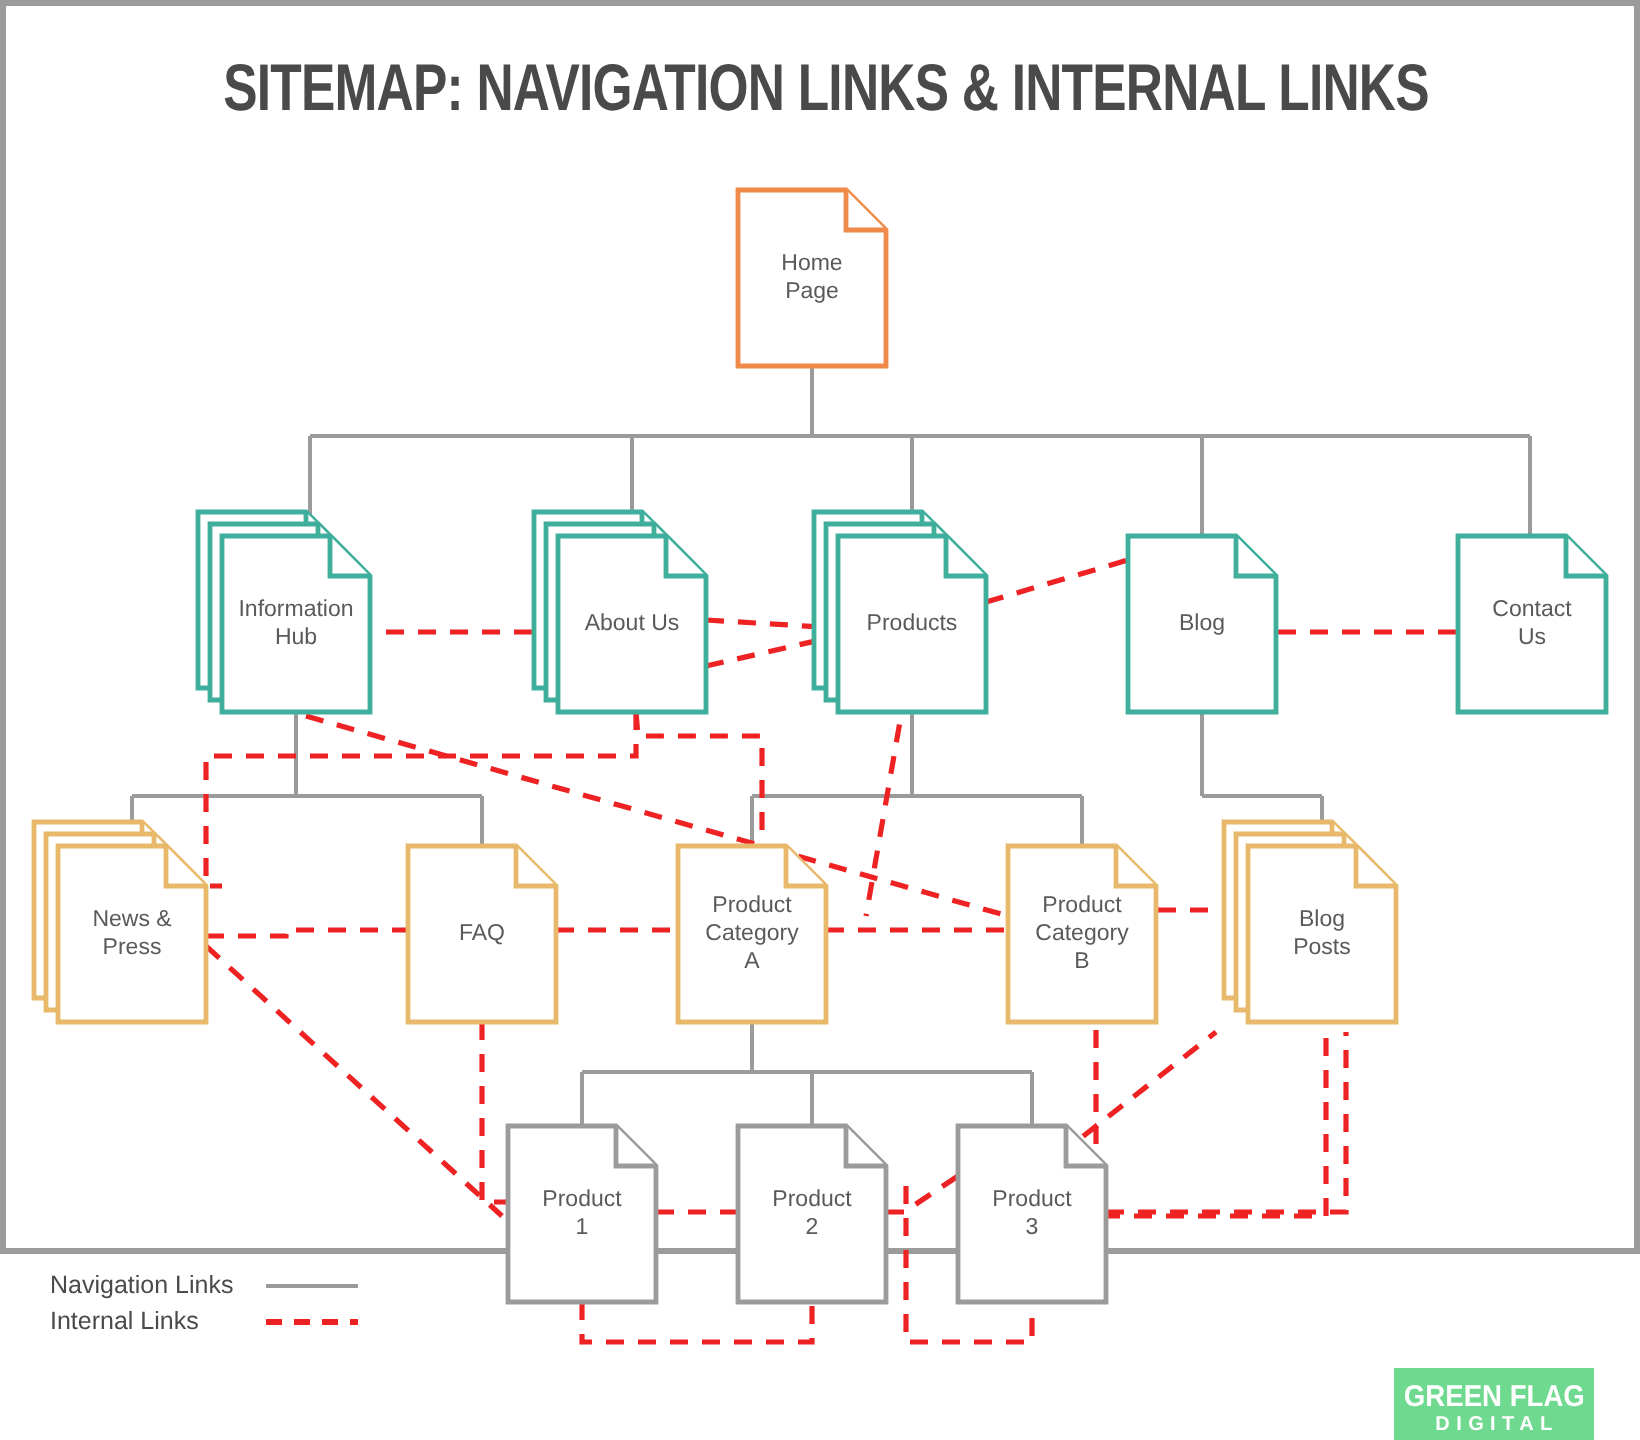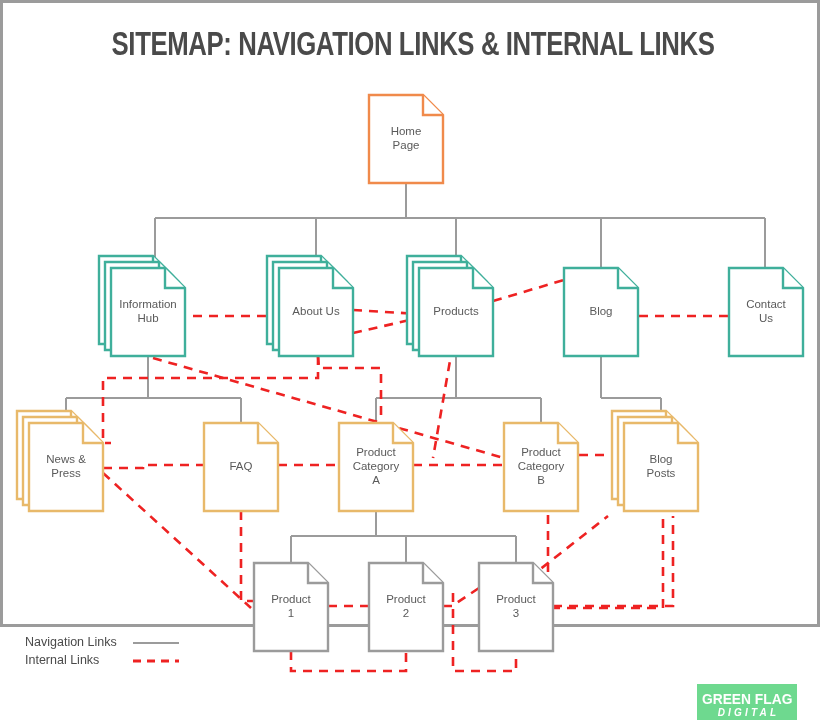--- a/index.html
+++ b/index.html
@@ -66,21 +66,20 @@
     font-family:"Liberation Sans", sans-serif;
     font-weight:bold;font-size:15px;color:#ffffff;
     letter-spacing:0px;line-height:16px;
     transform:scaleX(0.92);
   }
   #logo .l2{
     font-family:"Liberation Sans", sans-serif;
     font-weight:bold;font-size:10px;color:#ffffff;
     letter-spacing:3.2px;line-height:12px;
     padding-left:3px;
-    font-style:italic;
   }
 </style>
 </head>
 <body>
 
 <div id="page" style="border-color: rgb(155, 155, 155); background: rgb(255, 255, 255);">
 
   <div id="title" style="color: rgb(74, 74, 74);">SITEMAP: NAVIGATION LINKS  &amp; INTERNAL LINKS</div>
 
   <svg id="canvas" viewBox="0 0 820 720" xmlns="http://www.w3.org/2000/svg">

